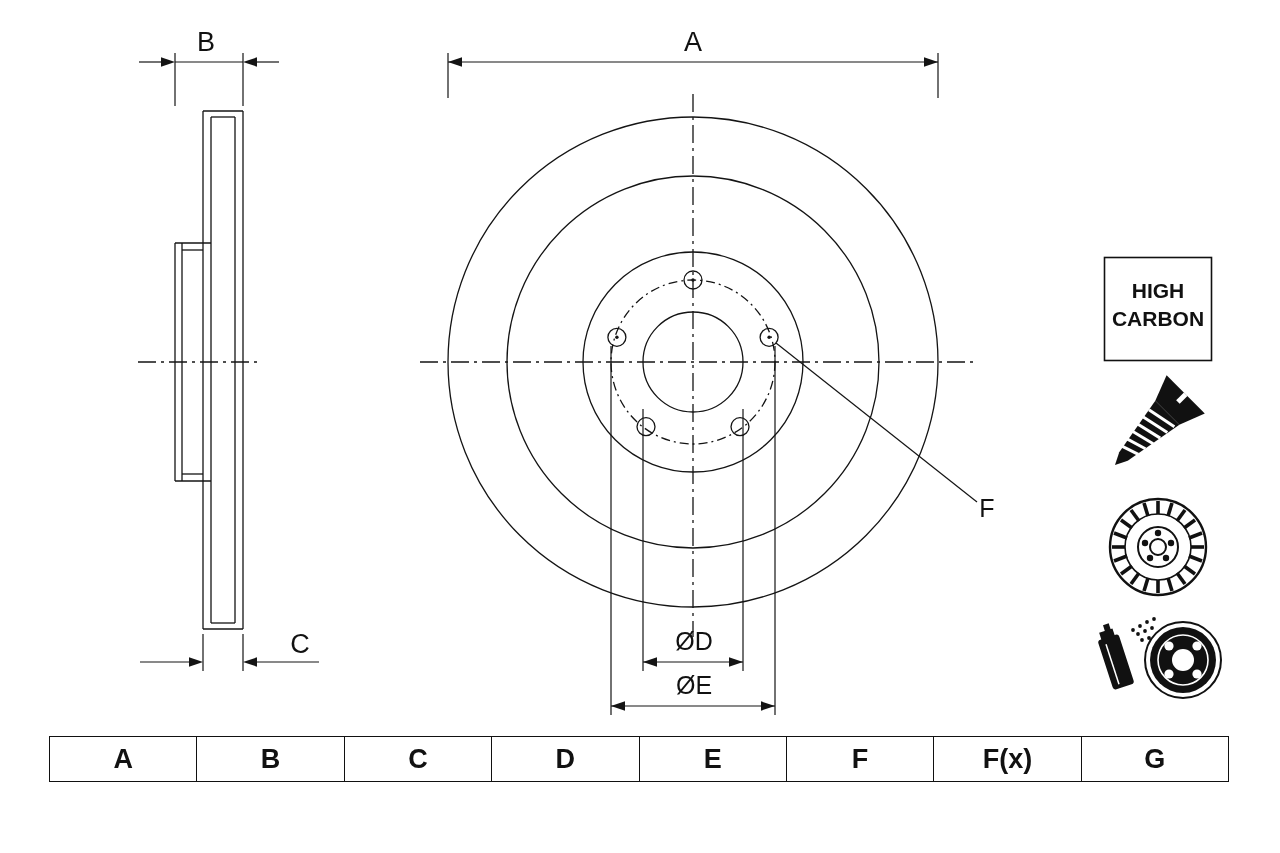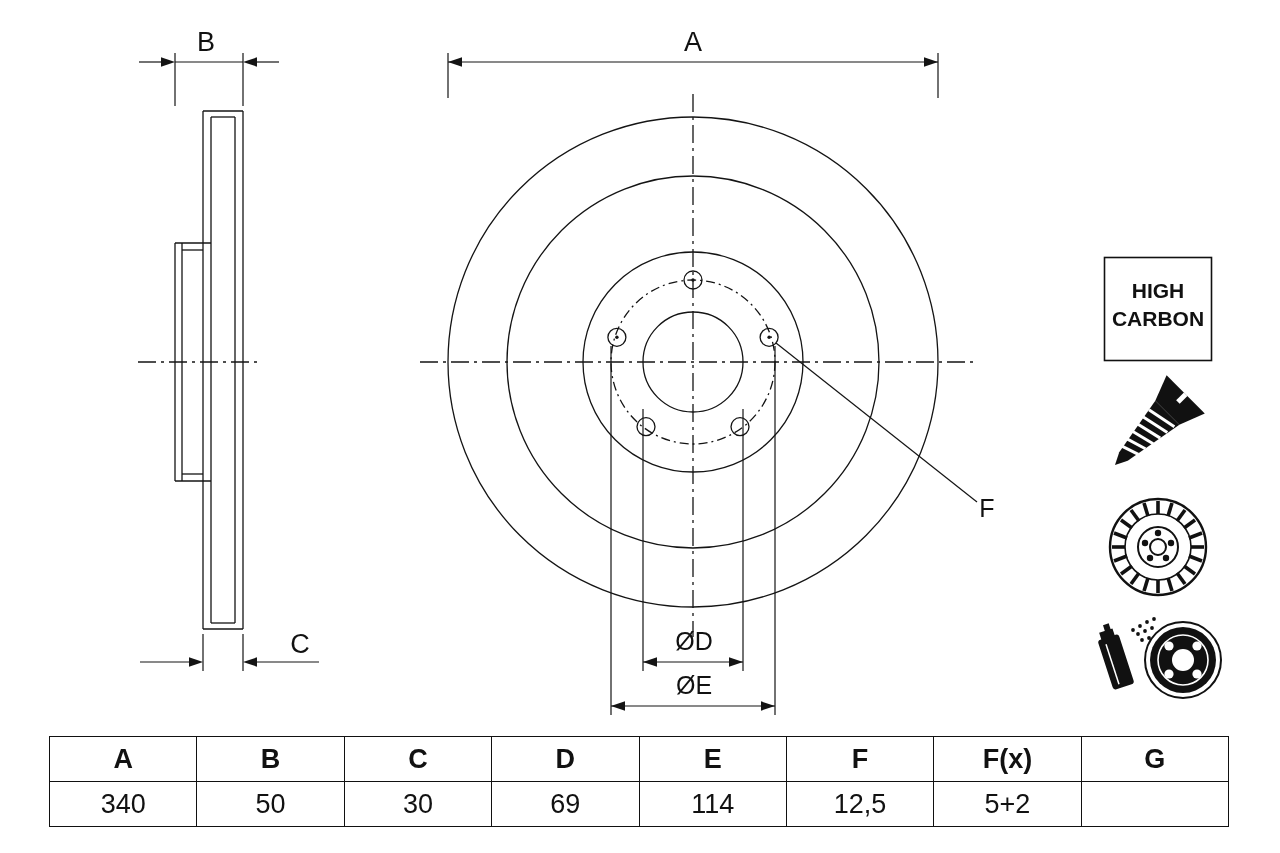--- a/index.html
+++ b/index.html
@@ -212,27 +212,17 @@
           <tr class="hdr">
         <td>A</td>
         <td>B</td>
         <td>C</td>
         <td>D</td>
         <td>E</td>
         <td>F</td>
         <td>F(x)</td>
         <td>G</td>
       </tr>
-      <tr>
-        <td>340</td>
-        <td>50</td>
-        <td>30</td>
-        <td>69</td>
-        <td>114</td>
-        <td>12,5</td>
-        <td>5+2</td>
-        <td></td>
-      </tr>
     </tbody>
       </table>
   </div>
 
 </div>
 
 </body></html>

